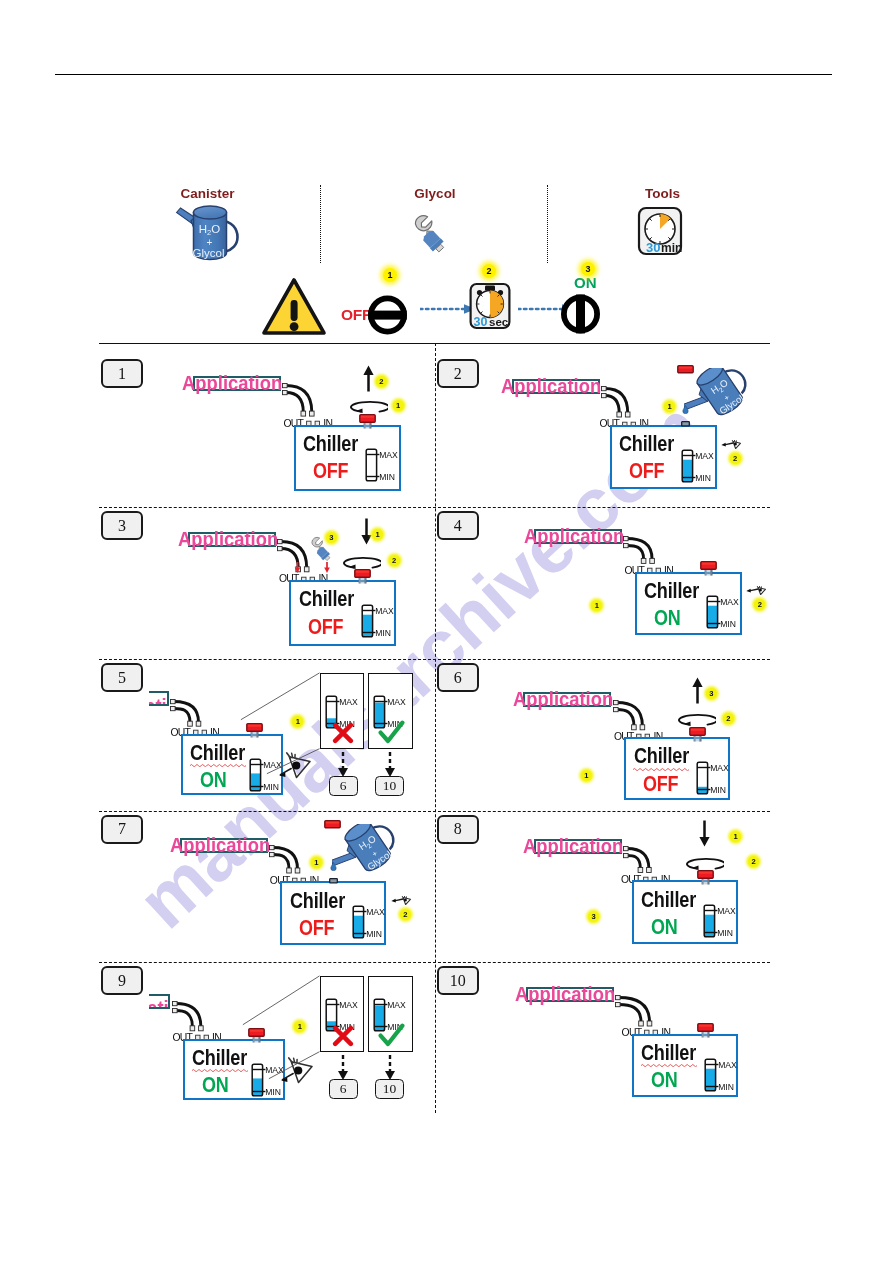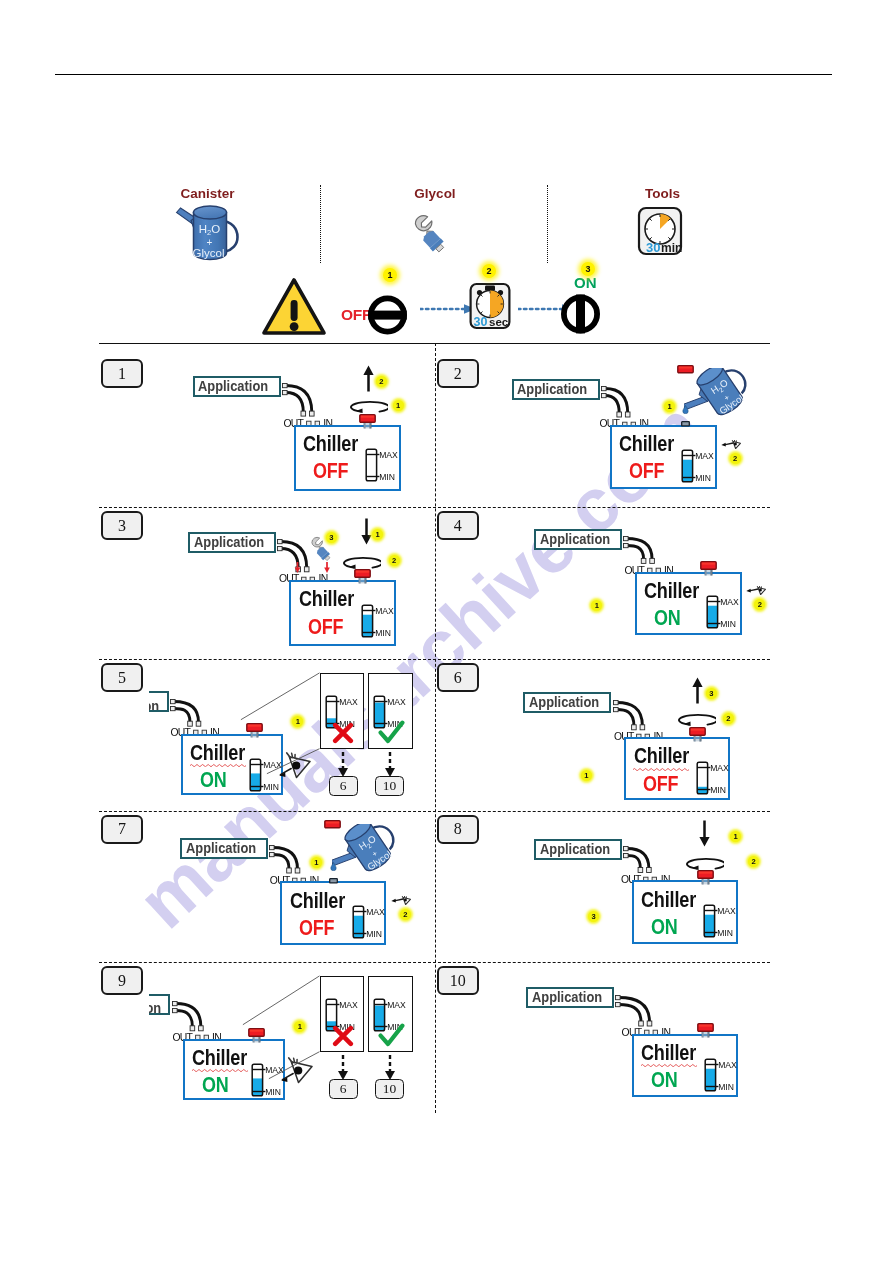--- a/index.html
+++ b/index.html
@@ -62,22 +62,22 @@
 
   
   .grid-top-rule{position:absolute;left:99px;top:343px;width:671px;height:0;border-top:1.9px solid #111;}
   #grid{position:absolute;left:0;top:0;width:893px;height:1263px;}
   .hline{position:absolute;height:0;border-top:1.3px dashed #111;}
   .vline{position:absolute;width:0;border-left:1.3px dashed #111;}
 
   .stepbadge{position:absolute;width:42px;height:29px;border:2.2px solid #1A1A1A;border-radius:6px;
              background:#F0F0F0;color:#141414;font-size:16px;display:flex;align-items:center;
              justify-content:center;box-sizing:border-box;font-family:"Liberation Serif",serif;}
-  .appbox{position:absolute;height:21px;border:2.4px solid #1F5C66;box-sizing:border-box;background:#fff;
-          display:flex;align-items:center;justify-content:center;color:#404040;font-weight:bold;font-size:14px;
+  .appbox{position:absolute;height:15px;border:2.4px solid #1F5C66;box-sizing:border-box;background:#fff;
+          display:flex;align-items:center;justify-content:center;color:#ec4899;font-weight:bold;font-size:20px;
           line-height:15px;}
   .appbox span{transform:scaleX(0.92);transform-origin:0 0;white-space:nowrap;}
   .appbox.cut{border-left:none;overflow:hidden;}
   .hoses{position:absolute;}
   .outin{position:absolute;display:flex;align-items:flex-end;font-size:10.4px;line-height:11px;color:#111;white-space:nowrap;}
   .outin .o{letter-spacing:-0.75px;}
   .outin .i{letter-spacing:-0.6px;margin-left:1.5px;}
   .outin .ports{display:inline-block;margin:0 0 0.6px 0.5px;}
   .outin .redarr{position:absolute;left:13px;top:-11px;}
   .gauge{position:absolute;margin-top:16px;}

